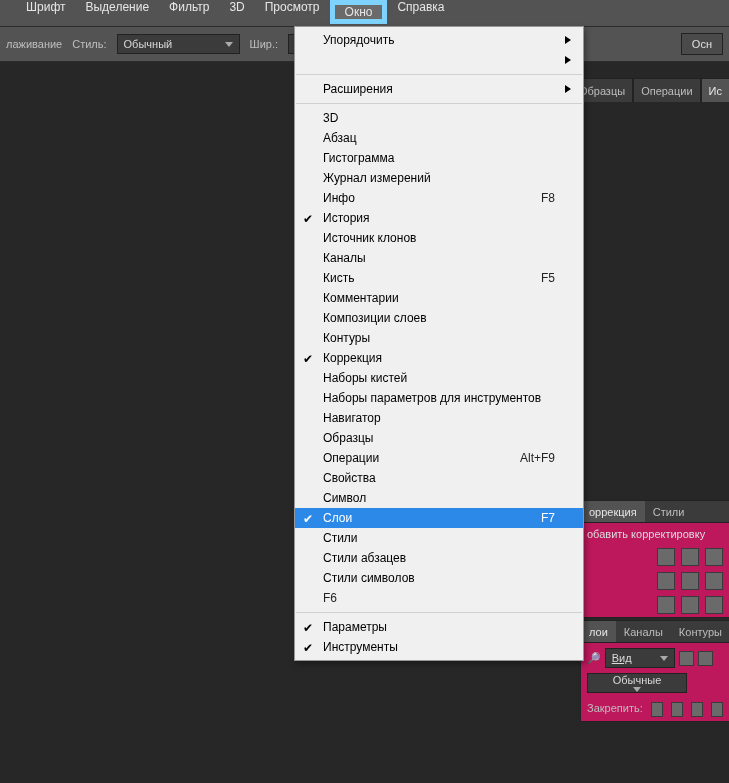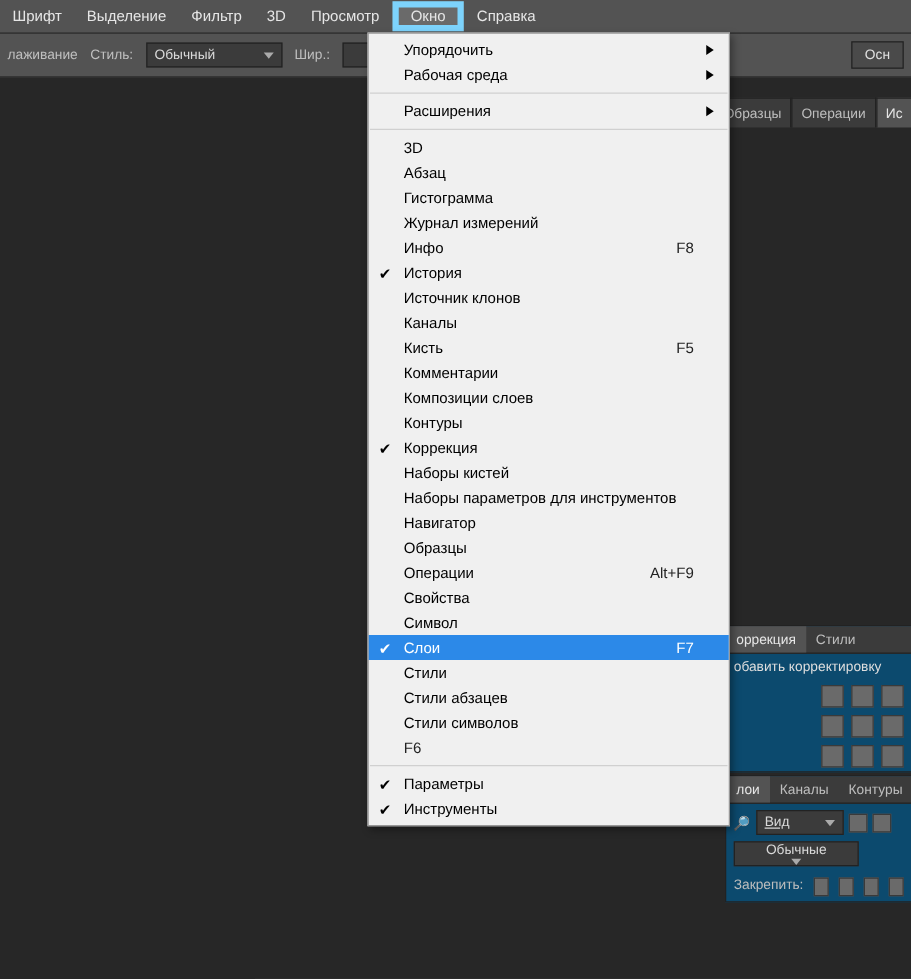--- a/index.html
+++ b/index.html
@@ -1,36 +1,36 @@
 <!DOCTYPE html>
 <html><head>
 <meta charset="utf-8">
 <style>
   html,body{margin:0;padding:0;width:729px;height:783px;background:#414141;font-family:"Segoe UI",Tahoma,sans-serif;font-size:12px;color:#e6e6e6;overflow:hidden;}
   *{box-sizing:border-box;}
   
-  .menubar{height:26px;display:flex;align-items:center;background:#535353;padding-left:0;}
+  .menubar{height:26px;display:flex;align-items:flex-start;background:#535353;padding-left:16px;}
   .menubar .item{padding:0 10px;display:flex;align-items:center;cursor:default;color:#e6e6e6;}
   .menubar .item.active{background:#6a6a6a;color:#e5e5e5;border:5px solid #7dd3fc;}
   
   .optbar{height:36px;background:#535353;border-top:1px solid #2c2c2c;border-bottom:1px solid #2c2c2c;display:flex;align-items:center;padding:0 6px;gap:10px;color:#d9d9d9;font-size:11px;}
   .optlabel{font-size:11px;color:#bfbfbf;}
-  .select{background:#3b3b3b;border:1px solid #222;height:20px;width:109px;display:flex;align-items:center;justify-content:space-between;padding:0 6px;color:#d9d9d9;font-size:11px;}
+  .select{background:#3b3b3b;border:1px solid #222;height:20px;width:123px;display:flex;align-items:center;justify-content:space-between;padding:0 6px;color:#d9d9d9;font-size:11px;}
   .select .arr{width:0;height:0;border-left:4px solid transparent;border-right:4px solid transparent;border-top:5px solid #aaa;}
   .numfield{background:#3b3b3b;border:1px solid #222;width:52px;height:20px;}
   .btn{background:#4a4a4a;border:1px solid #222;padding:0 10px;height:22px;display:flex;align-items:center;font-size:11px;color:#e0e0e0;}
   .spacer{flex:1;}
   
   .canvas{position:absolute;top:62px;left:0;right:0;bottom:0;background:#272727;}
   
   .tabrow{position:absolute;top:78px;right:-1px;height:24px;display:flex;gap:0;background:transparent;}
   .tab{background:#3b3b3b;border:1px solid #222;border-bottom:none;padding:0 7px;display:flex;align-items:center;font-size:11px;color:#bdbdbd;}
   .tab.active{background:#535353;color:#e6e6e6;}
   
-  .panel{position:absolute;right:0;width:150px;background:#0c4a6e;border:1px solid #222;font-size:11px;color:#ddd;}
+  .panel{position:absolute;right:0;width:150px;background:#be185d;border:1px solid #222;font-size:11px;color:#ddd;}
   .panel-tabs{height:22px;background:#3b3b3b;display:flex;align-items:stretch;border-bottom:1px solid #222;}
   .panel-tabs .ptab{padding:0 8px;display:flex;align-items:center;color:#bdbdbd;}
   .panel-tabs .ptab.active{background:#535353;color:#e6e6e6;}
   .panel-body{padding:5px 6px;}
   .iconrow{display:flex;gap:6px;justify-content:flex-end;padding:3px 6px;}
   .ic{width:18px;height:18px;background:#6a6a6a;border:1px solid #3a3a3a;}
   .ic.sm{width:15px;height:15px;}
   
   .menu{position:absolute;top:26px;left:294px;width:290px;background:#f0f0f0;border:1px solid #979797;box-shadow:2px 3px 6px rgba(0,0,0,.35);color:#000;padding:3px 0;}
   .mi{height:20px;display:flex;align-items:center;padding:0 28px 0 28px;position:relative;cursor:default;}
@@ -130,21 +130,20 @@
     <div class="ic sm"></div>
   </div>
 </div>
 
 <div class="menu" id="window-menu">
     <div class="mi">
       <span class="lbl">Упорядочить</span>
       <span class="arrow"></span>
     </div>
     <div class="mi">
-      <span class="lbl">Рабочая среда</span>
       <span class="arrow"></span>
     </div>
     <div class="mi sep"></div>
     <div class="mi">
       <span class="lbl">Расширения</span>
       <span class="arrow"></span>
     </div>
     <div class="mi sep"></div>
     <div class="mi">
       <span class="lbl">3D</span>

